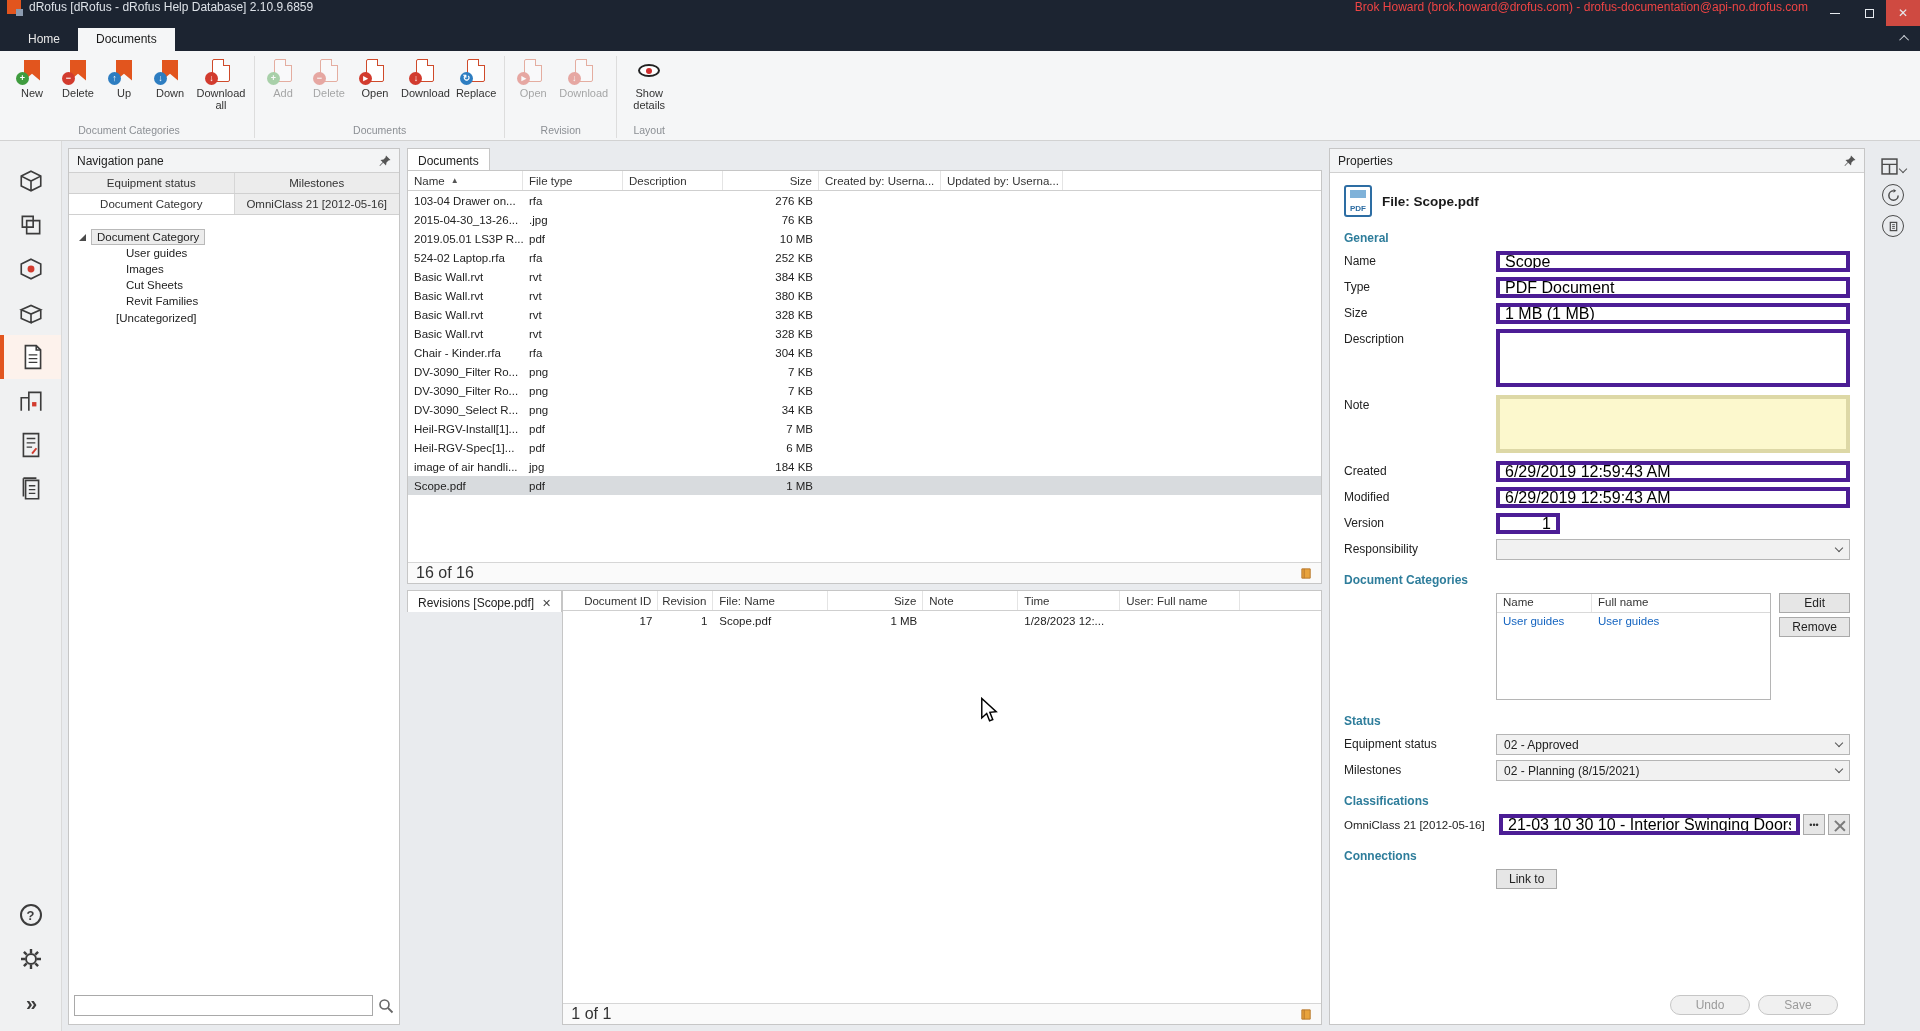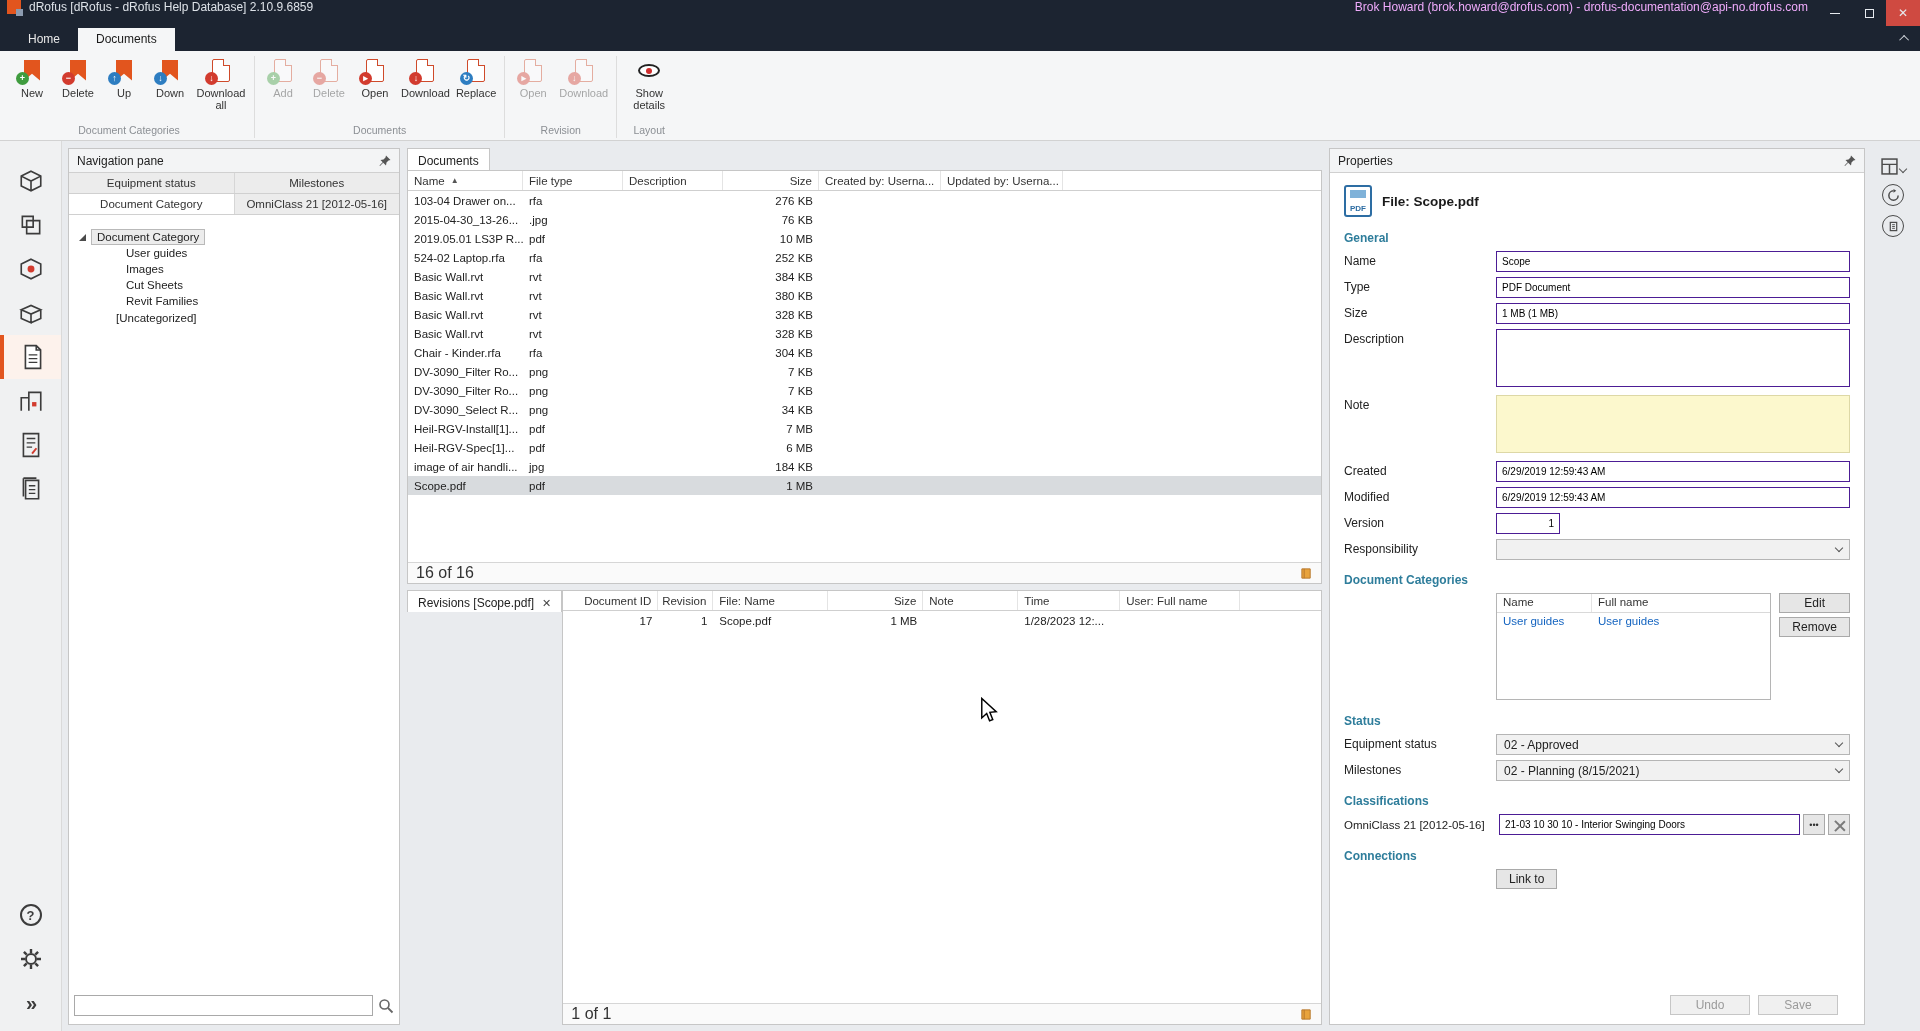--- a/index.html
+++ b/index.html
@@ -5,21 +5,21 @@
   * { box-sizing: border-box; margin: 0; padding: 0; }
   html,body { width:1920px; height:1031px; overflow:hidden; }
   body { font-family:"Liberation Sans", sans-serif; font-size:12px; color:#222; background:#e9ebee; position:relative; }
 
   
   .titlebar { height:26px; background:#1c2431; color:#dde2e8; display:flex; align-items:flex-start; font-size:12px; }
   .app-logo { width:14px; height:14px; margin:0 8px 0 7px; position:relative; background:#e2551e; }
   .app-logo::after { content:""; position:absolute; right:-2px; bottom:-2px; width:7px; height:7px; background:#8c9bb0; }
   .tb-title { white-space:nowrap; }
   .tb-spacer { flex:1; }
-  .tb-user { margin-right:10px; white-space:nowrap; font-size:12px; color:#f0abfc; }
+  .tb-user { margin-right:10px; white-space:nowrap; font-size:12px; color:#ef4444; }
   .win-btn { width:34px; height:26px; display:flex; align-items:center; justify-content:center; color:#e6eaef; }
   .win-btn .min-glyph { width:10px; border-bottom:1px solid #e6eaef; height:1px; display:block; }
   .win-btn .max-glyph { width:9px; height:9px; border:1px solid #e6eaef; display:block; }
   .win-btn.close { background:#cf4a41; }
 
   
   .tabstrip { height:25px; background:#1c2431; display:flex; align-items:flex-end; padding-left:10px; }
   .mtab { padding:4px 18px 5px; color:#e8e8e8; font-size:12px; }
   .mtab.active { background:#f5f6f7; color:#1a1a1a; }
   .tabstrip-spacer { flex:1; }
@@ -97,21 +97,21 @@
   .props-body { flex:1; padding:4px 14px 0; overflow:hidden; display:flex; flex-direction:column; }
   .file-title-row { display:flex; align-items:center; gap:10px; padding:8px 0 6px; }
   .file-title { font-size:13.5px; font-weight:bold; color:#1a1a1a; }
   .pdf-icon { width:28px; height:32px; border:2px solid #2d6da3; border-radius:3px; background:#fff; position:relative; display:flex; align-items:flex-end; justify-content:center; }
   .pdf-icon span { font-size:8px; font-weight:bold; color:#2d6da3; padding-bottom:2px; }
   .pdf-icon::before { content:""; position:absolute; top:3px; left:4px; right:4px; height:8px; background:#7fb2d9; }
   .sec-head { color:#2e7d9b; font-weight:bold; font-size:12px; margin:8px 0 6px; }
   .frow { display:flex; margin-bottom:5px; align-items:flex-start; }
   .flabel { width:152px; padding-top:3px; font-size:12px; color:#222; flex-shrink:0; }
   .ffield { flex:1; min-width:0; }
-  .tbox { width:100%; height:21px; border:1px solid #4c1d95; padding:0 5px; font-size:10px; font-family:inherit; background:#fff; outline:none; }
+  .tbox { width:100%; height:21px; border:4px solid #4c1d95; padding:0 5px; font-size:16px; font-family:inherit; background:#fff; outline:none; }
   textarea.tbox { height:58px; resize:none; padding-top:2px; }
   textarea.note { background:#fcf8cd; border-color:#ddd8a6; }
   .tbox.small { width:64px; text-align:right; }
   .dropdown { height:21px; background:#f1f1f1; border:1px solid #b5b5b5; display:flex; align-items:center; padding:0 7px; font-size:12px; }
   .dropdown .dd-val { flex:1; white-space:nowrap; overflow:hidden; }
   .dd-chev { width:6px; height:6px; border-right:1.5px solid #555; border-bottom:1.5px solid #555; transform:rotate(45deg); margin-top:-3px; }
   .dc-wrap { display:flex; gap:8px; margin-left:152px; margin-bottom:6px; }
   .dc-table { width:282px; height:107px; border:1px solid #b5b5b5; font-size:11.5px; background:#fff; }
   .dc-hrow { display:flex; border-bottom:1px solid #d9d9d9; height:19px; }
   .dc-hcell { padding:2px 6px; border-right:1px solid #e4e4e4; color:#333; }
@@ -123,21 +123,21 @@
   .btn { border:1px solid #a9a9a9; background:#e6e6e6; padding:2px 12px; font-size:12px; font-family:inherit; color:#222; white-space:nowrap; }
   .class-row { display:flex; align-items:center; gap:3px; margin-bottom:6px; }
   .class-label { width:152px; font-size:11.5px; flex-shrink:0; }
   .class-input { flex:1; min-width:0; }
   .sq-btn { width:22px; height:21px; border:1px solid #a9a9a9; background:#e6e6e6; font-size:9px; display:flex; align-items:center; justify-content:center; color:#333; }
   .xmark { position:relative; width:11px; height:11px; }
   .xmark::before,.xmark::after { content:""; position:absolute; left:5px; top:0; width:1.5px; height:14px; background:#7a7a7a; }
   .xmark::before { transform:rotate(45deg);} .xmark::after { transform:rotate(-45deg);}
   .conn-row { margin-left:152px; margin-bottom:8px; }
   .props-footer { margin-top:auto; padding:8px 12px 9px; display:flex; justify-content:flex-end; gap:8px; }
-  .btn.dim { color:#9a9a9a; background:#f0f0f0; border-color:#c6c6c6; width:80px; text-align:center; }
+  .btn.dim { color:#9a9a9a; background:#f0f0f0; border-color:#c6c6c6; width:80px; text-align:center;border-radius:10px; }
 
   
   .right-strip { width:42px; display:flex; flex-direction:column; align-items:center; padding-top:10px; gap:9px; }
   .rs-btn { display:flex; align-items:center; justify-content:center; gap:2px; }
   .rs-circle { width:22px; height:22px; border:1.8px solid #4a4a4a; border-radius:50%; display:flex; align-items:center; justify-content:center; }
 
   .eye { width:22px; height:13px; border:2px solid #222; border-radius:50% / 50%; position:relative; background:#fff; }
   .eye::after { content:""; position:absolute; left:6px; top:2.5px; width:6px; height:6px; border-radius:50%; background:#cf2e2e; }
 
   

